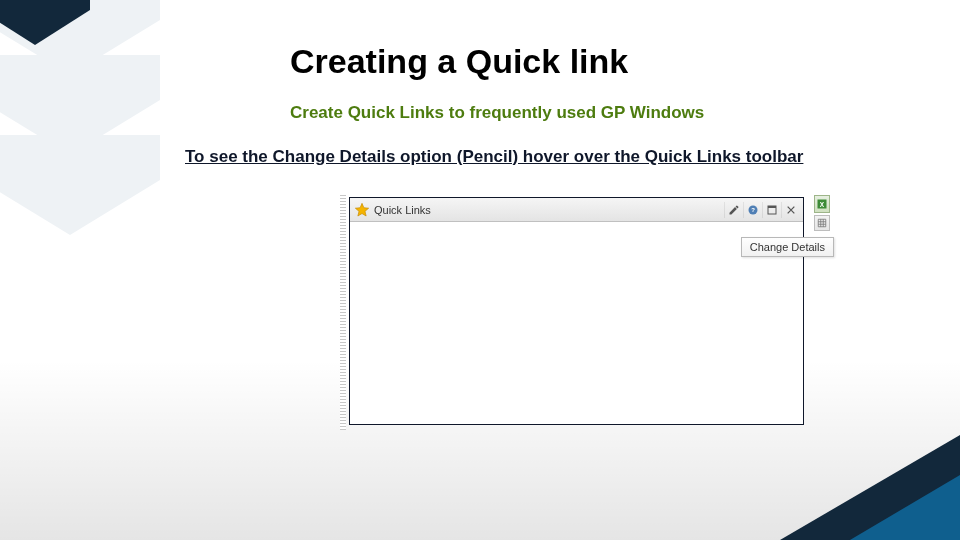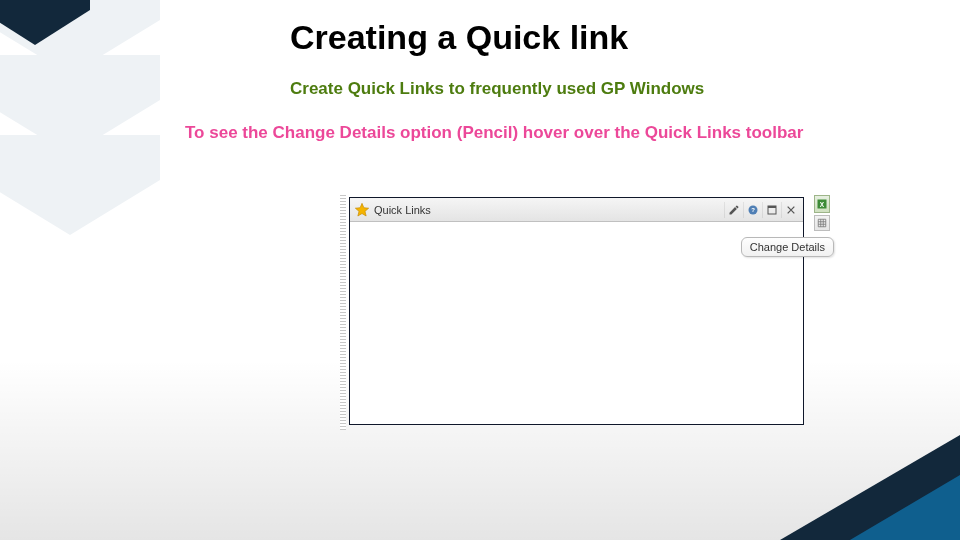--- a/index.html
+++ b/index.html
@@ -12,33 +12,33 @@
 
   
   .bottom-gradient {
     position: absolute; left: 0; right: 0; bottom: 0; height: 180px;
     background: linear-gradient(to top, rgba(0,0,0,0.10), rgba(0,0,0,0));
     z-index: 0;
   }
   
   .bottom-accent { position: absolute; right: 0; bottom: 0; width: 240px; height: 120px; z-index: 1; }
 
-  .content { position: relative; z-index: 2; padding-top: 12px; }
+  .content { position: relative; z-index: 2; padding-top: 36px; }
 
   .title {
     font-size: 34px; font-weight: 700; color: #000;
     margin-left: 290px; margin-top: 6px; letter-spacing: 0px;
   }
   .subtitle {
     font-size: 17px; font-weight: 700; color: #4d7c0f;
     margin-left: 290px; margin-top: 22px;
   }
   .instruction {
-    font-size: 17px; font-weight: 700; color: #ec4899;
-    margin-left: 185px; margin-top: 24px;
+    font-size: 17px; font-weight: 700; color: #0f172a;
+    margin-left: 185px; margin-top: 24px; text-decoration: underline;
   }
 
   
   .shot-wrap {
     position: absolute; left: 340px; top: 195px; width: 490px; height: 235px;
   }
   .shot-left-strip {
     position: absolute; left: 0; top: 0; width: 6px; height: 235px;
     background: repeating-linear-gradient(0deg, #c7c7c7 0 1px, #ffffff 1px 3px);
   }
@@ -60,21 +60,21 @@
     align-items: center; justify-content: center; color: #3a3a3a;
     border-left: 1px solid rgba(0,0,0,0.07);
   }
   .hdr-btn:first-of-type { border-left: none; }
   .panel-body { position: relative; width: 100%; height: calc(100% - 24px); background: #ffffff; }
 
   
   .tooltip {
     position: absolute; top: 42px; right: -4px;
     background: linear-gradient(#fefefe, #f1f1f1);
-    border: 1px solid #b8b8b8; border-radius: 6px;
+    border: 1px solid #b8b8b8; border-radius: 0;
     font-size: 11px; color: #333; padding: 3px 8px;
     box-shadow: 1px 1px 2px rgba(0,0,0,0.12);
     white-space: nowrap;
   }
 
   
   .right-sliver {
     position: absolute; right: 0; top: 0; width: 16px; height: 100px;
   }
   .rs-top {

